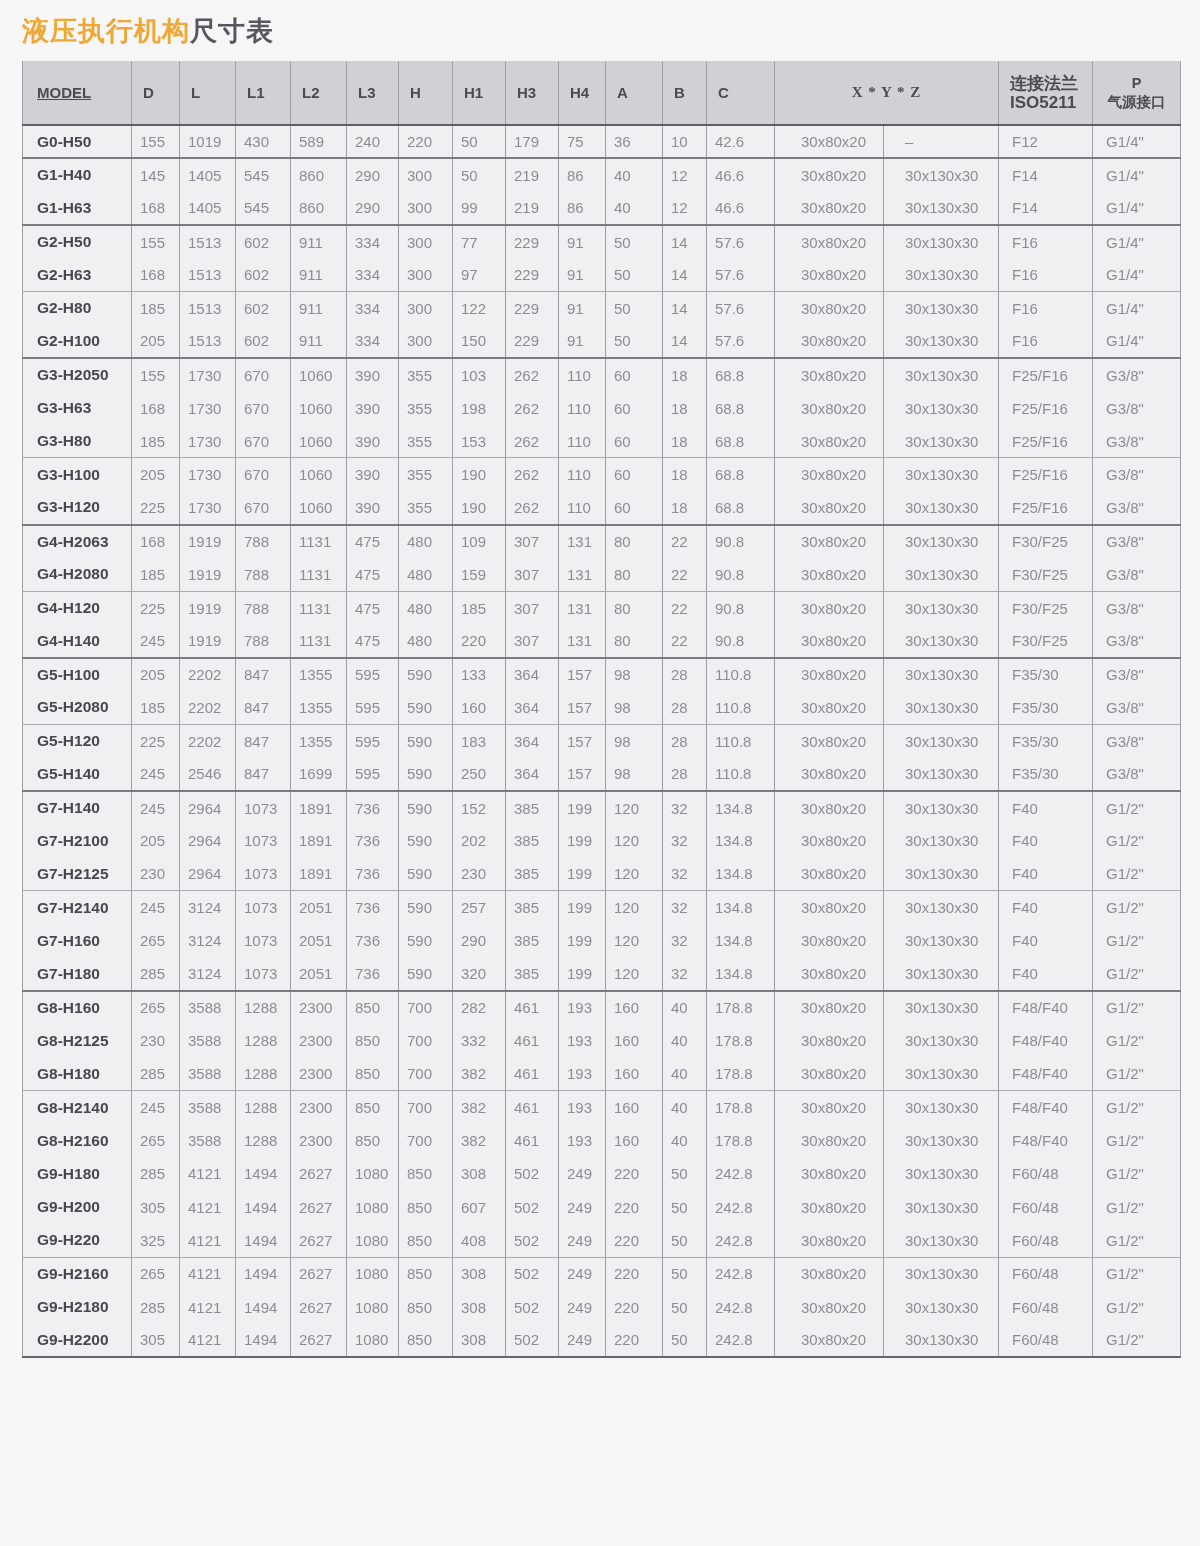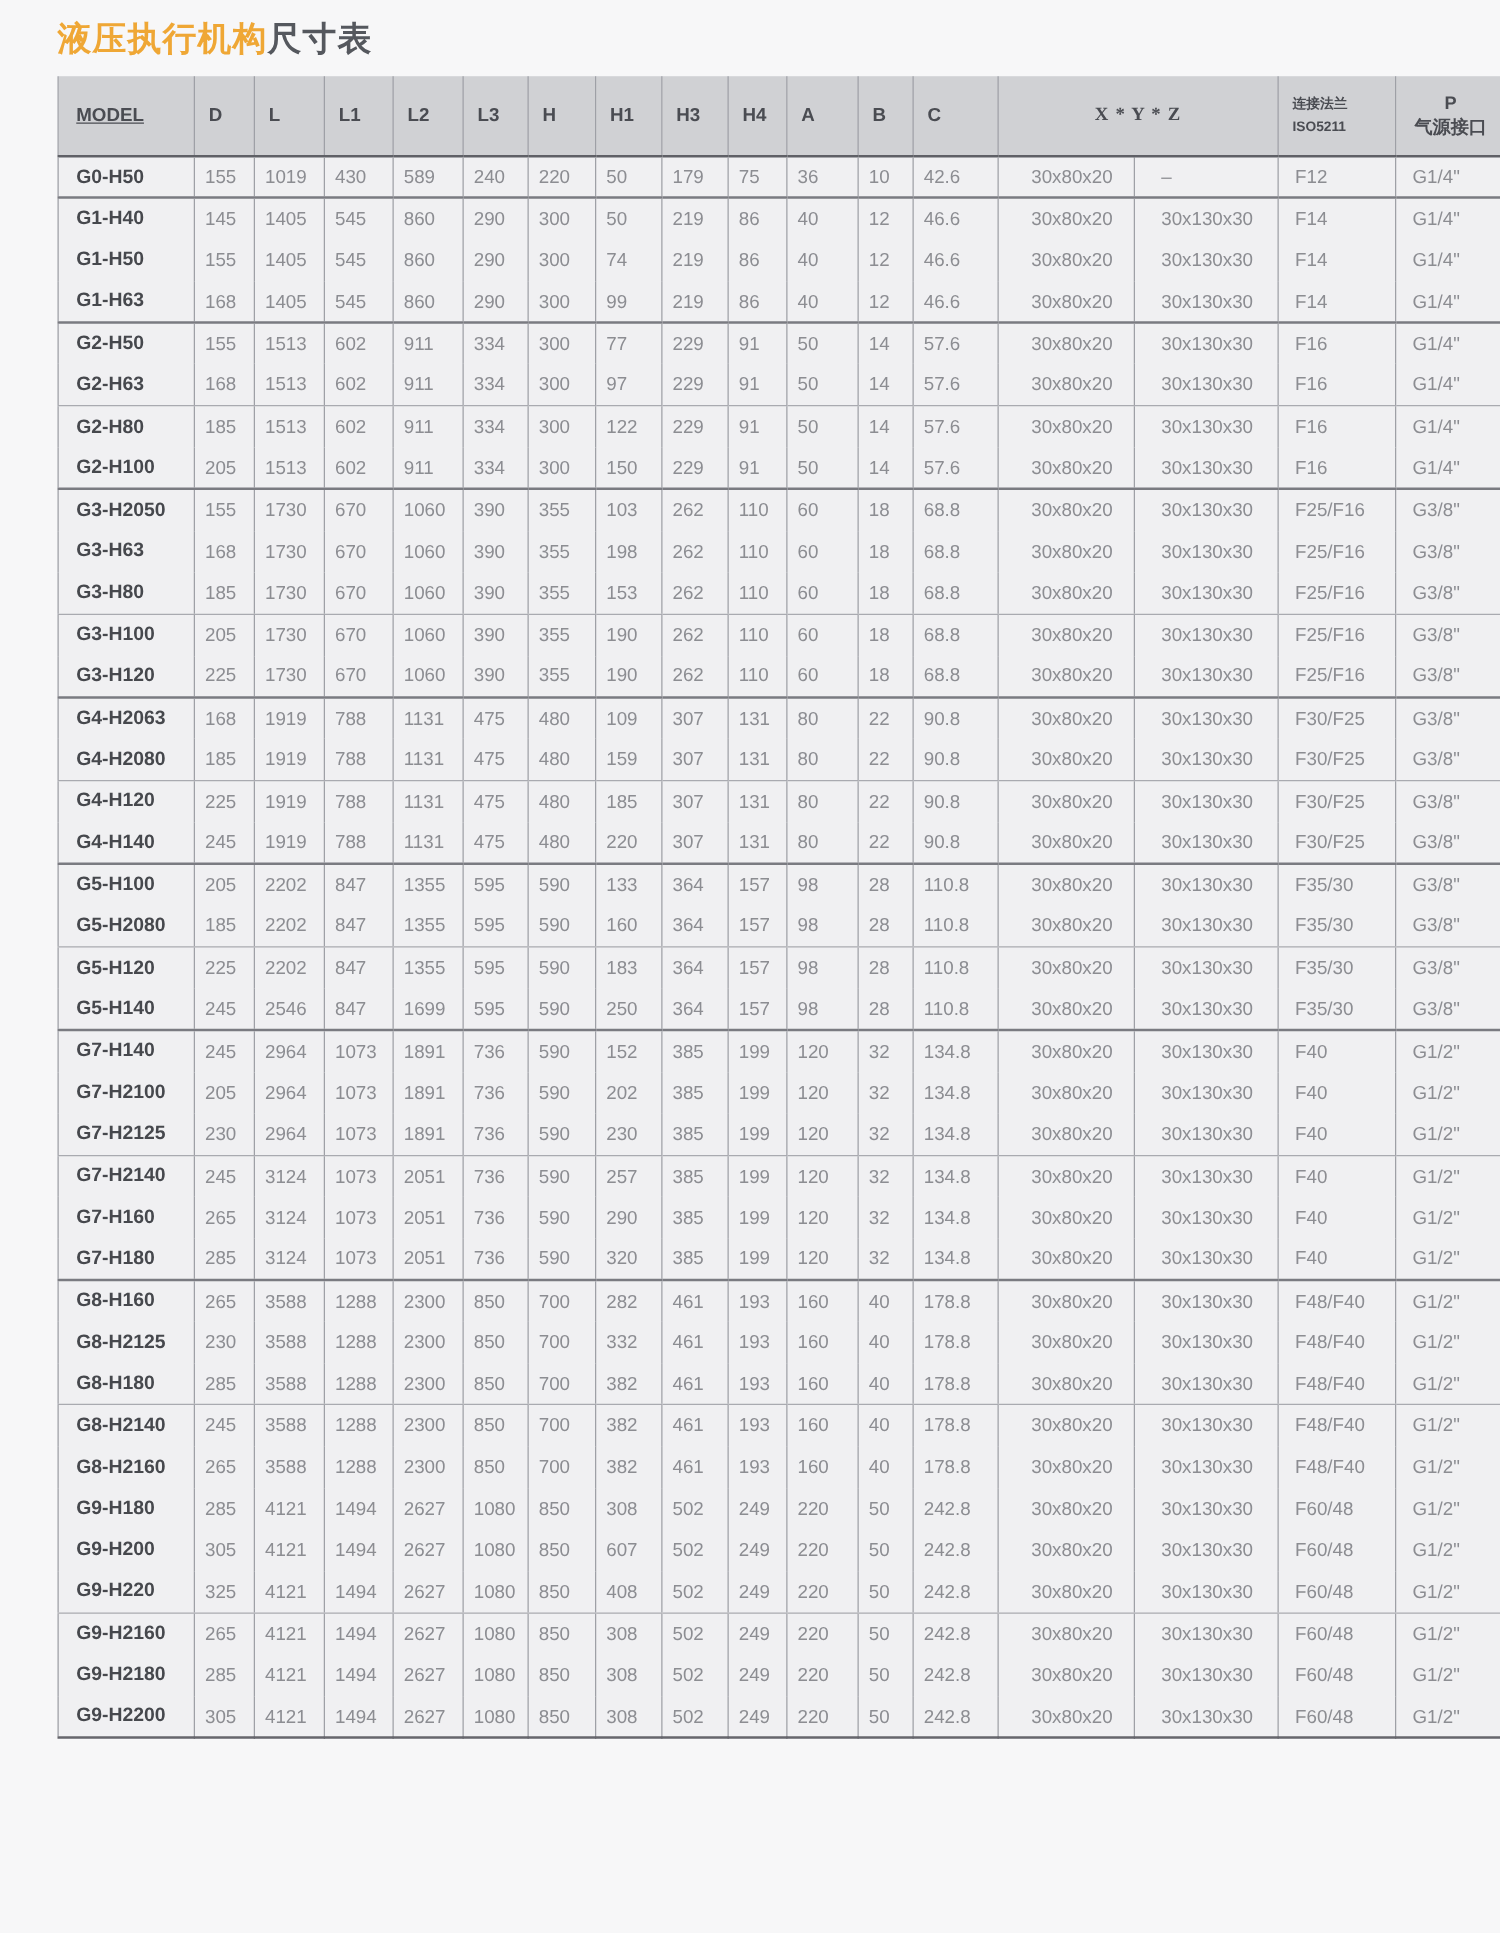--- a/index.html
+++ b/index.html
@@ -2,21 +2,21 @@
 <html><head>
 <meta charset="utf-8">
 <style>
   * { margin: 0; padding: 0; box-sizing: border-box; }
   html, body {
     width: 1200px; height: 1546px;
     background: #f7f7f8;
     font-family: "Liberation Sans", sans-serif;
     overflow: hidden;
   }
-  .page { padding: 14px 20px 0 22px; margin-left: 24px; }
+  .page { padding: 14px 20px 0 22px; }
   h1.title {
     font-size: 27px;
     font-weight: bold;
     letter-spacing: 1px;
     line-height: 34px;
     margin-bottom: 13px;
   }
   h1.title .hl { color: #efa735; }
   h1.title .rest { color: #55585e; }
 
@@ -54,21 +54,21 @@
     font-size: 15px;
     font-weight: bold;
     text-align: left;
     vertical-align: middle;
     padding-left: 11px;
     border-left: 1px solid #9ea0a6;
     border-bottom: 2px solid #5f6066;
   }
   thead th:first-child { border-left: none; padding-left: 14px; text-decoration: underline; }
   thead th.xyz { text-align: center; padding-left: 0; letter-spacing: 1px; font-family: Liberation Serif, serif; }
-  thead th.flange { line-height: 19px; font-size: 11px; }
+  thead th.flange { line-height: 19px; font-size: 17px; }
   thead th.port { text-align: center; padding-left: 0; line-height: 19px; font-size: 14.5px; }
 
   tbody td {
     height: 33.3px;
     font-size: 15px;
     color: #8c8d92;
     vertical-align: middle;
     padding-left: 8px;
     border-left: 1px solid #9ea0a6;
     white-space: nowrap;
@@ -172,39 +172,20 @@
           <td class="c8">219</td>
           <td class="c9">86</td>
           <td class="c10">40</td>
           <td class="c11">12</td>
           <td class="c12">46.6</td>
           <td class="c13">30x80x20</td>
           <td class="c14">30x130x30</td>
           <td class="c15">F14</td>
           <td class="c16">G1/4"</td>
         </tr>
-        <tr>
-          <td class="model">G1-H50</td>
-          <td class="c1">155</td>
-          <td class="c2">1405</td>
-          <td class="c3">545</td>
-          <td class="c4">860</td>
-          <td class="c5">290</td>
-          <td class="c6">300</td>
-          <td class="c7">74</td>
-          <td class="c8">219</td>
-          <td class="c9">86</td>
-          <td class="c10">40</td>
-          <td class="c11">12</td>
-          <td class="c12">46.6</td>
-          <td class="c13">30x80x20</td>
-          <td class="c14">30x130x30</td>
-          <td class="c15">F14</td>
-          <td class="c16">G1/4"</td>
-        </tr>
         <tr class="sep-major">
           <td class="model">G1-H63</td>
           <td class="c1">168</td>
           <td class="c2">1405</td>
           <td class="c3">545</td>
           <td class="c4">860</td>
           <td class="c5">290</td>
           <td class="c6">300</td>
           <td class="c7">99</td>
           <td class="c8">219</td>

